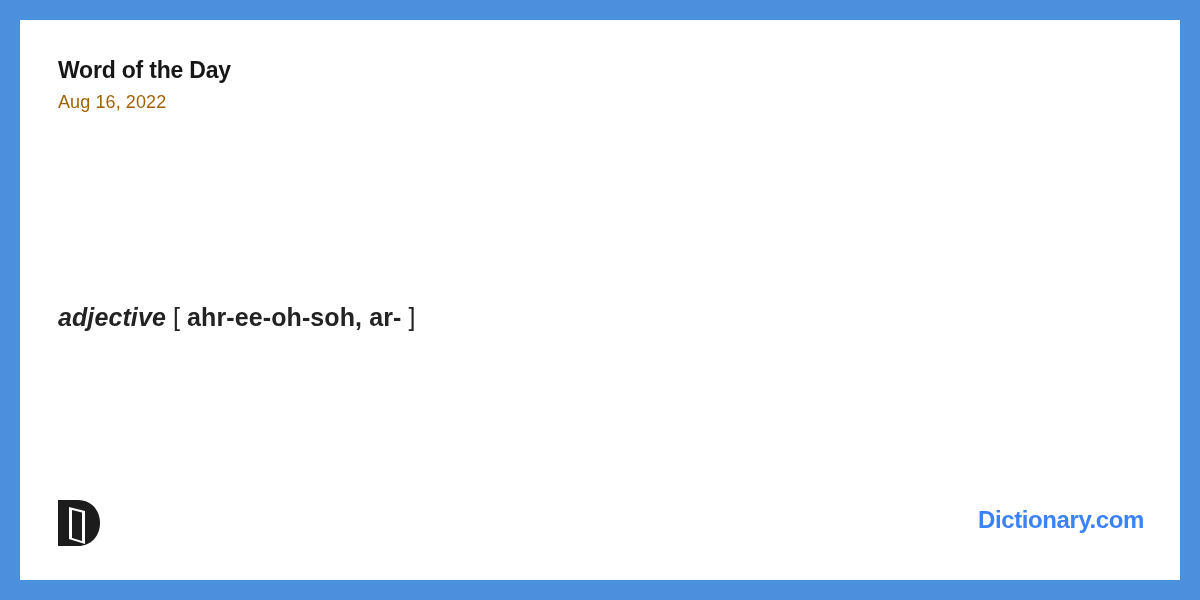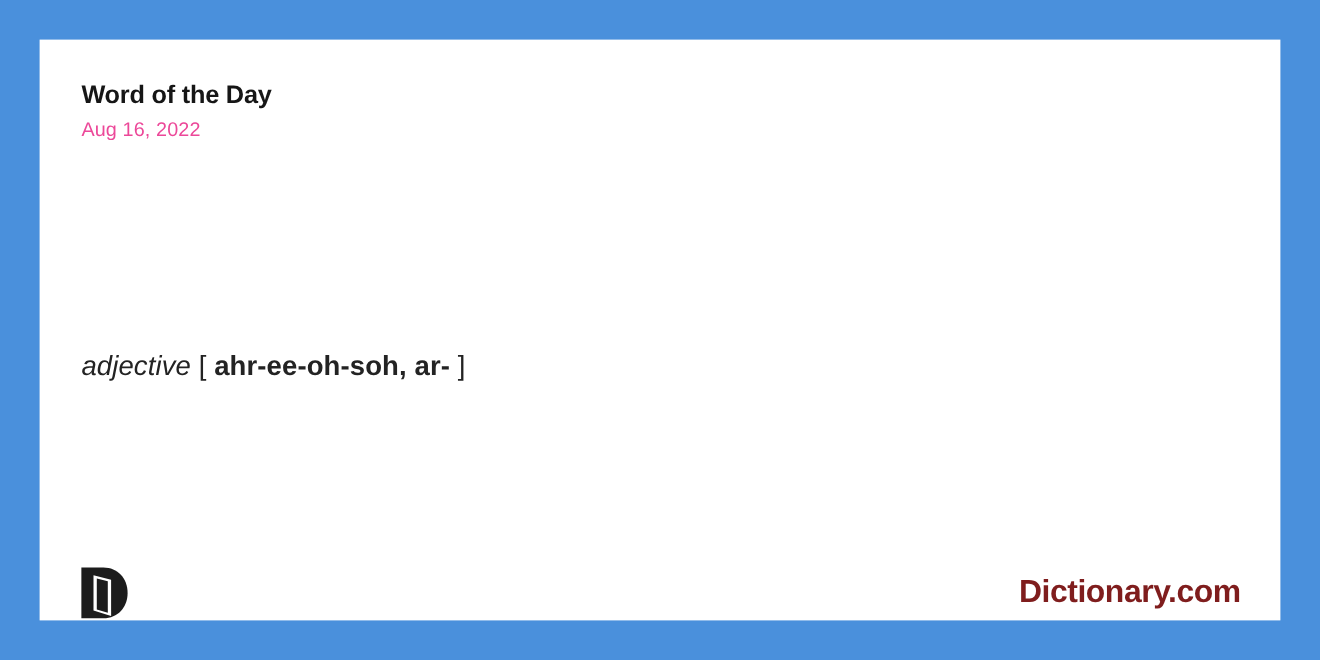--- a/index.html
+++ b/index.html
@@ -15,21 +15,21 @@
   }
 
   .card-frame {
     position: absolute;
     left: 0;
     top: 0;
     width: 1200px;
     height: 600px;
     background: #4a90dc;
     box-sizing: border-box;
-    padding: 36px;
+    padding: 20px;
   }
 
   .card {
     position: relative;
     width: 100%;
     height: 100%;
     background: #ffffff;
     box-sizing: border-box;
   }
 
@@ -44,21 +44,21 @@
     font-weight: bold;
     color: #161616;
     letter-spacing: -0.2px;
     line-height: 1.1;
     margin: 0;
   }
 
   .header-date {
     font-size: 18px;
     font-weight: normal;
-    color: #ec4899;
+    color: #a16207;
     letter-spacing: 0.1px;
     margin-top: 9px;
   }
 
   .word {
     position: absolute;
     left: 36px;
     top: 136px;
     font-size: 96px;
     font-weight: 300;
@@ -73,21 +73,21 @@
     left: 38px;
     top: 283px;
     font-size: 25px;
     color: #232323;
     letter-spacing: 0.1px;
     white-space: nowrap;
   }
 
   .pos {
     font-style: italic;
-    font-weight: normal;
+    font-weight: bold;
   }
 
   .bracket-open,
   .bracket-close {
     font-weight: normal;
   }
 
   .phonetic {
     font-weight: bold;
   }
@@ -117,23 +117,23 @@
   .footer-logo svg {
     display: block;
     width: 46px;
     height: 50px;
   }
 
   .footer-wordmark {
     position: absolute;
     right: 36px;
     top: 486px;
-    font-size: 29px;
+    font-size: 24px;
     font-weight: bold;
-    color: #7f1d1d;
+    color: #3b82f6;
     letter-spacing: -0.4px;
     white-space: nowrap;
   }
 </style>
 </head>
 <body>
 
 <div class="card-frame">
   <div class="card">
 

